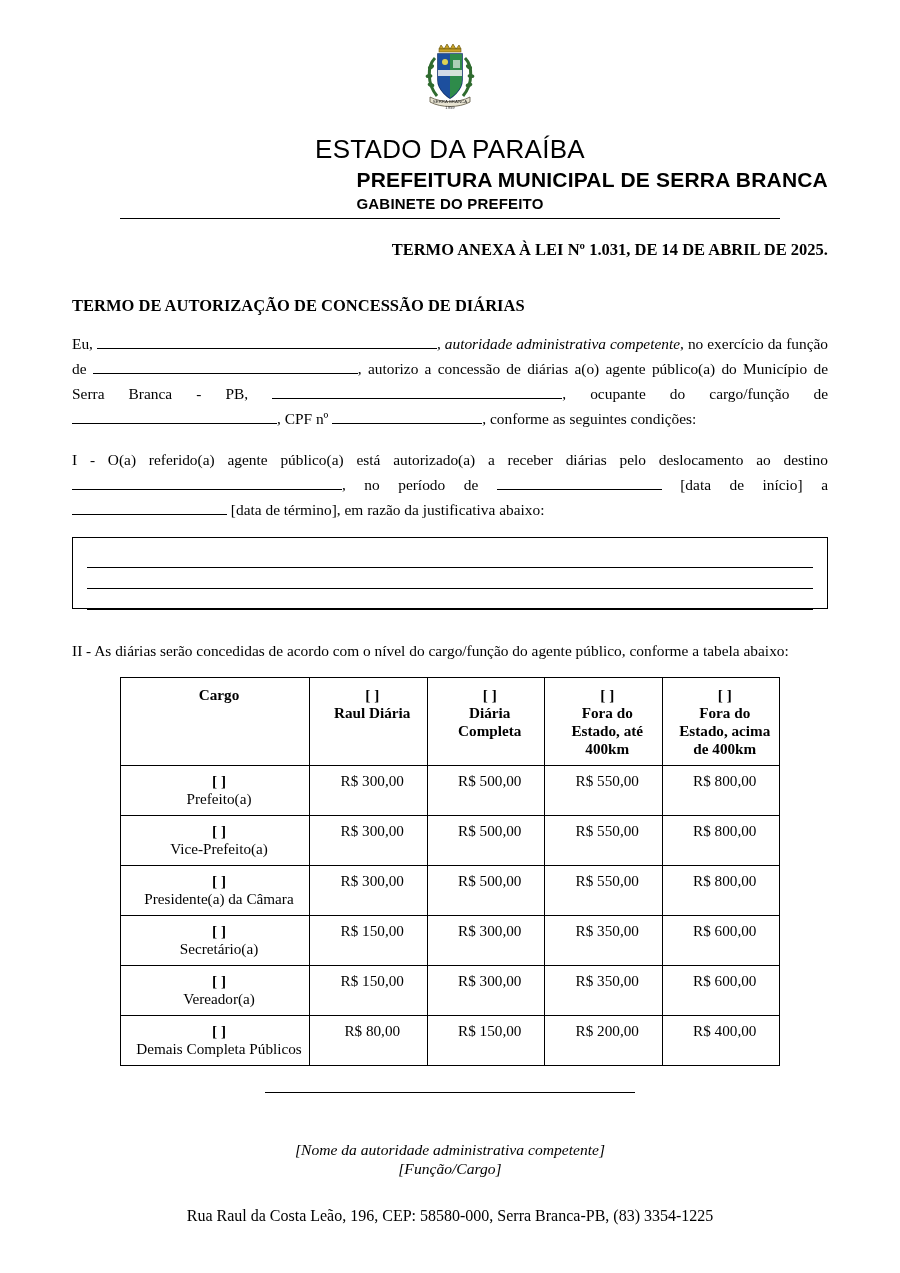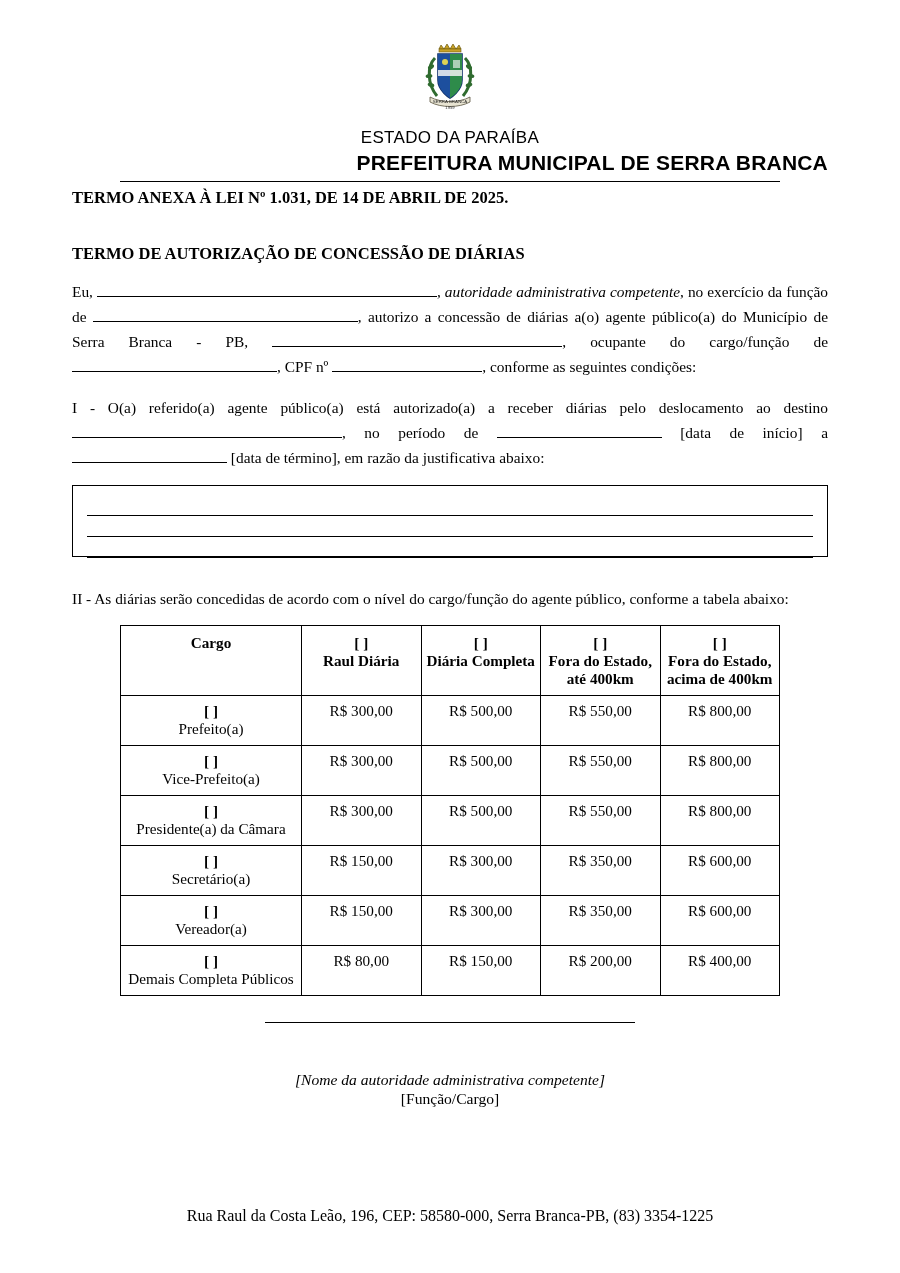--- a/index.html
+++ b/index.html
@@ -29,24 +29,24 @@
   }
   .crest {
     width: 58px;
     height: 74px;
     margin: 0 auto 2px auto;
     position: relative;
   }
   .crest svg { display: block; }
 
   .lh-state {
-    font-size: 17px;
+    font-size: 26px;
     letter-spacing: 0.3px;
     font-family: "Liberation Sans", sans-serif;
-    margin-top: 14px;
+    margin-top: 20px;
   }
   .lh-city {
     font-size: 21px;
     font-weight: bold;
     font-family: "Liberation Sans", sans-serif;
     margin-top: 3px;
     letter-spacing: 0.2px;
     text-align: right;
   }
   .lh-dept {
@@ -62,24 +62,24 @@
   }
 
   
   .anexo {
     text-align: center;
     font-weight: bold;
     font-size: 16.5px;
     margin-top: 58px;
   }
   .lei {
-    text-align: left;
+    text-align: right;
     font-weight: bold;
     font-size: 16.5px;
-    margin-top: 6px;
+    margin-top: 21px;
   }
   .termo-title {
     font-weight: bold;
     font-size: 16.5px;
     margin-top: 36px;
   }
 
   
   .para {
     margin-top: 16px;
@@ -129,21 +129,21 @@
     margin: 14px auto 0 auto;
     border-collapse: collapse;
     width: 660px;
     table-layout: fixed;
   }
   table.diarias td, table.diarias th {
     border: 1px solid #000;
     text-align: center;
     vertical-align: top;
     font-size: 15.2px;
-    padding: 6px 4px 7px 4px;
+    padding: 6px 4px 7px 12px;
   }
   table.diarias thead th {
     font-weight: bold;
     padding-top: 8px;
   }
   .col-cargo { width: 172px; }
   .hdr-box { display: block; font-weight: bold; }
   .hdr-label { display: block; font-weight: bold; }
   .cargo-cell { text-align: center; }
   .money { vertical-align: top; }
@@ -158,20 +158,21 @@
     width: 370px;
     border-top: 1px solid #000;
     margin: 0 auto 4px auto;
   }
   .sig-name {
     font-style: italic;
     font-size: 15.6px;
     margin-top: 48px;
   }
   .sig-role {
+    font-style: italic;
     font-size: 15.6px;
     margin-top: 1px;
   }
 
   
   .footer {
     position: absolute;
     left: 0;
     right: 0;
     bottom: 48px;
@@ -207,20 +208,21 @@
         <circle cx="24" cy="22" r="3" fill="#f4e04d" opacity="0.9"></circle>
         <path d="M32 20 h7 v8 h-7 z" fill="#ffffff" opacity="0.6"></path>
 
         <path d="M9 57 C20 63, 38 63, 49 57 L49 62 C38 68, 20 68, 9 62 Z" fill="#e8e4d2" stroke="#5a5440" stroke-width="0.8"></path>
         <text x="29" y="62.5" font-size="4.4" text-anchor="middle" font-family="Liberation Sans, sans-serif" fill="#2b2b2b">SERRA BRANCA</text>
         <text x="29" y="69" font-size="4.2" text-anchor="middle" font-family="Liberation Sans, sans-serif" fill="#2b2b2b">1959</text>
       </svg>
     </div>
     <div class="lh-state">ESTADO DA PARAÍBA</div>
     <div class="lh-city">PREFEITURA MUNICIPAL DE SERRA BRANCA</div>
+    <div class="lh-dept">GABINETE DO PREFEITO</div>
     <div class="rule"></div>
   </div>
 
   <div class="lei">TERMO ANEXA À LEI Nº 1.031, DE 14 DE ABRIL DE 2025.</div>
   <div class="termo-title">TERMO DE AUTORIZAÇÃO DE CONCESSÃO DE DIÁRIAS</div>
 
   <div class="para">
     <span>Eu, </span><span class="fill f340"></span><span class="ital">, autoridade administrativa competente</span><span>, no exercício da função de </span><span class="fill f265"></span><span>, autorizo a concessão de diárias a(o) agente público(a) do Município de Serra Branca - PB, </span><span class="fill f290"></span><span>, ocupante do cargo/função de </span><span class="fill f205"></span><span>, CPF nº </span><span class="fill f150"></span><span>,    conforme as seguintes condições:</span>
   </div>
 

